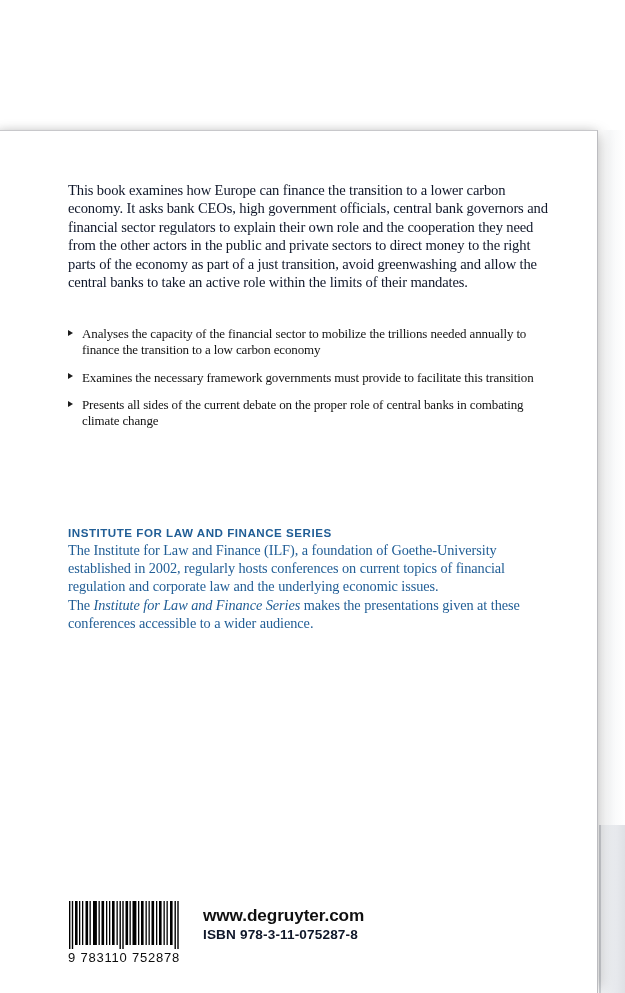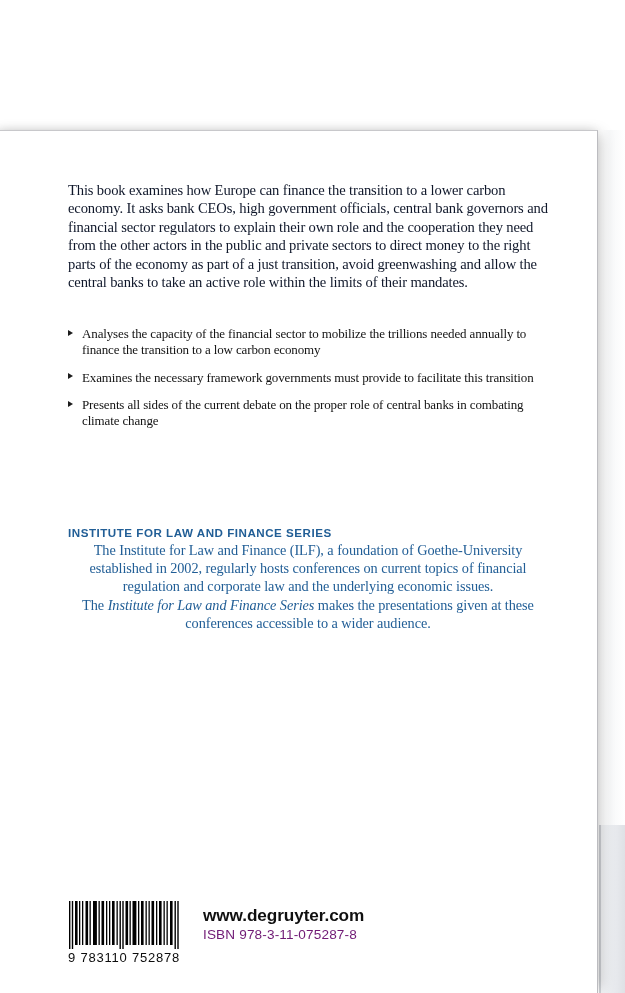--- a/index.html
+++ b/index.html
@@ -124,21 +124,20 @@
     letter-spacing: 0.045em;
     color: #215e96;
     text-transform: uppercase;
   }
   .series-body {
     margin: 0;
     font-size: 14.3px;
     line-height: 1.275;
     color: #215e96;
     letter-spacing: -0.005em;
-    text-align: center;
   }
   .series-body .ital { font-style: italic; }
 
   
   .footer {
     position: absolute;
     left: 78px;
     bottom: 28px;
     width: 470px;
     height: 90px;
@@ -177,22 +176,22 @@
     font-weight: bold;
     color: #101010;
     letter-spacing: -0.005em;
     line-height: 1.1;
     text-align: right;
   }
   .publisher-isbn {
     margin: 3px 0 0 0;
     font-family: "Liberation Sans", sans-serif;
     font-size: 13.6px;
-    font-weight: normal;
-    color: #701a75;
+    font-weight: bold;
+    color: #0f172a;
     letter-spacing: 0.01em;
     line-height: 1.1;
   }
 </style>
 </head>
 <body>
 
 <div id="page-root">
 
   <div class="side-sheen"></div>

